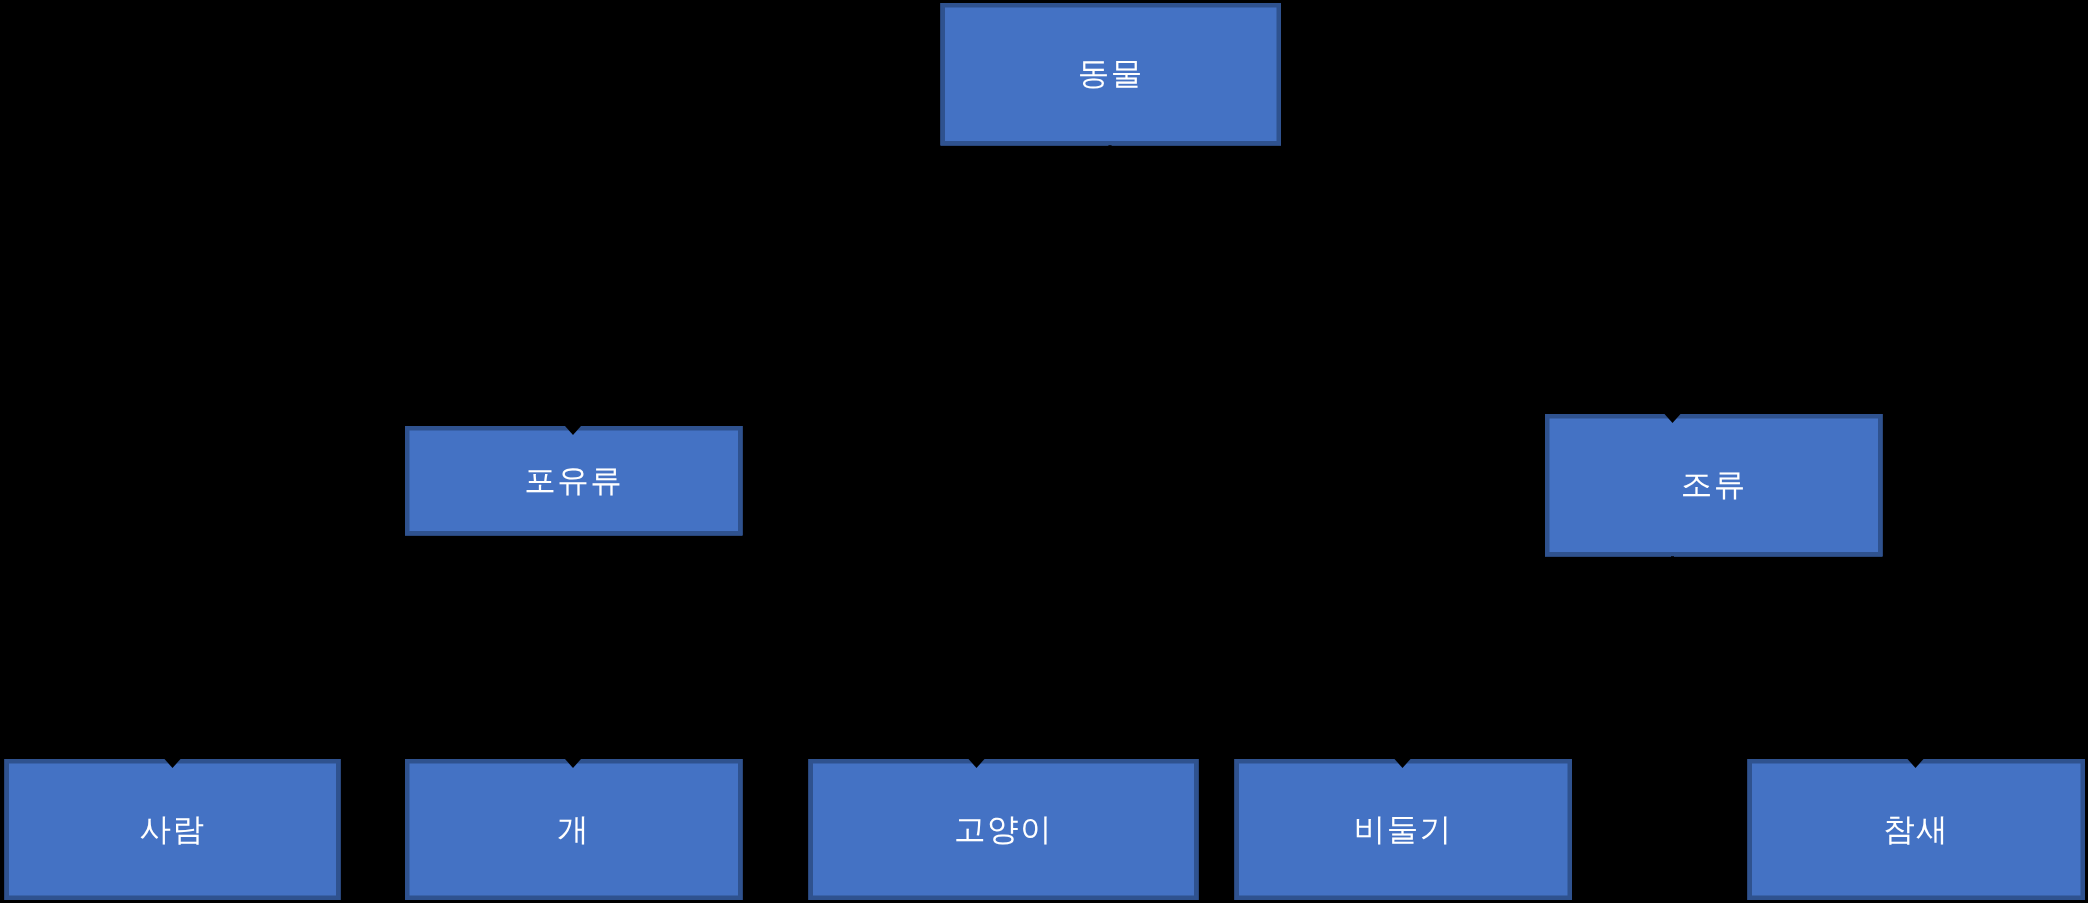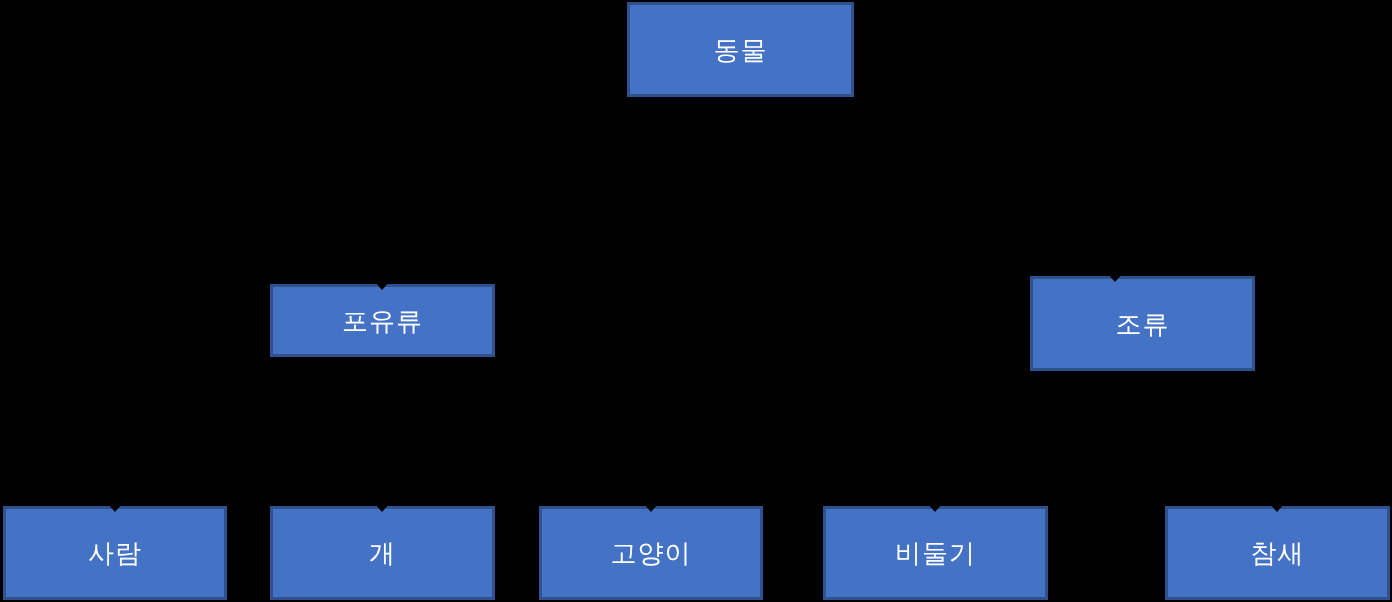--- a/index.html
+++ b/index.html
@@ -23,32 +23,32 @@
     box-sizing: border-box;
     background: #4472C4;
     border: 3px solid #2F528F;
     display: flex;
     align-items: center;
     justify-content: center;
     z-index: 2;
   }
   .node .label {
     color: #FFFFFF;
-    font-size: 26px;
+    font-size: 21px;
     line-height: 1;
     white-space: nowrap;
     letter-spacing: 1px;
   }
   
   .n-animal  { left: 627px;  top: 2px;   width: 227px; height: 95px; }
   .n-mammal  { left: 270px;  top: 284px; width: 225px; height: 73px; }
   .n-bird    { left: 1003px; top: 276px; width: 225px; height: 95px; margin-left: 27px; }
   .n-human   { left: 3px;    top: 506px; width: 224px; height: 94px; justify-content: center; }
   .n-dog     { left: 270px;  top: 506px; width: 225px; height: 94px; }
-  .n-cat     { left: 539px;  top: 506px; width: 224px; height: 94px; }
+  .n-cat     { left: 539px;  top: 506px; width: 260px; height: 94px; }
   .n-pigeon  { left: 823px;  top: 506px; width: 225px; height: 94px; }
   .n-sparrow { left: 1165px; top: 506px; width: 225px; height: 94px; }
 </style>
 </head>
 <body>
 
 <div class="canvas">
 
   <div class="node n-animal">
     <span class="label">동물</span>

